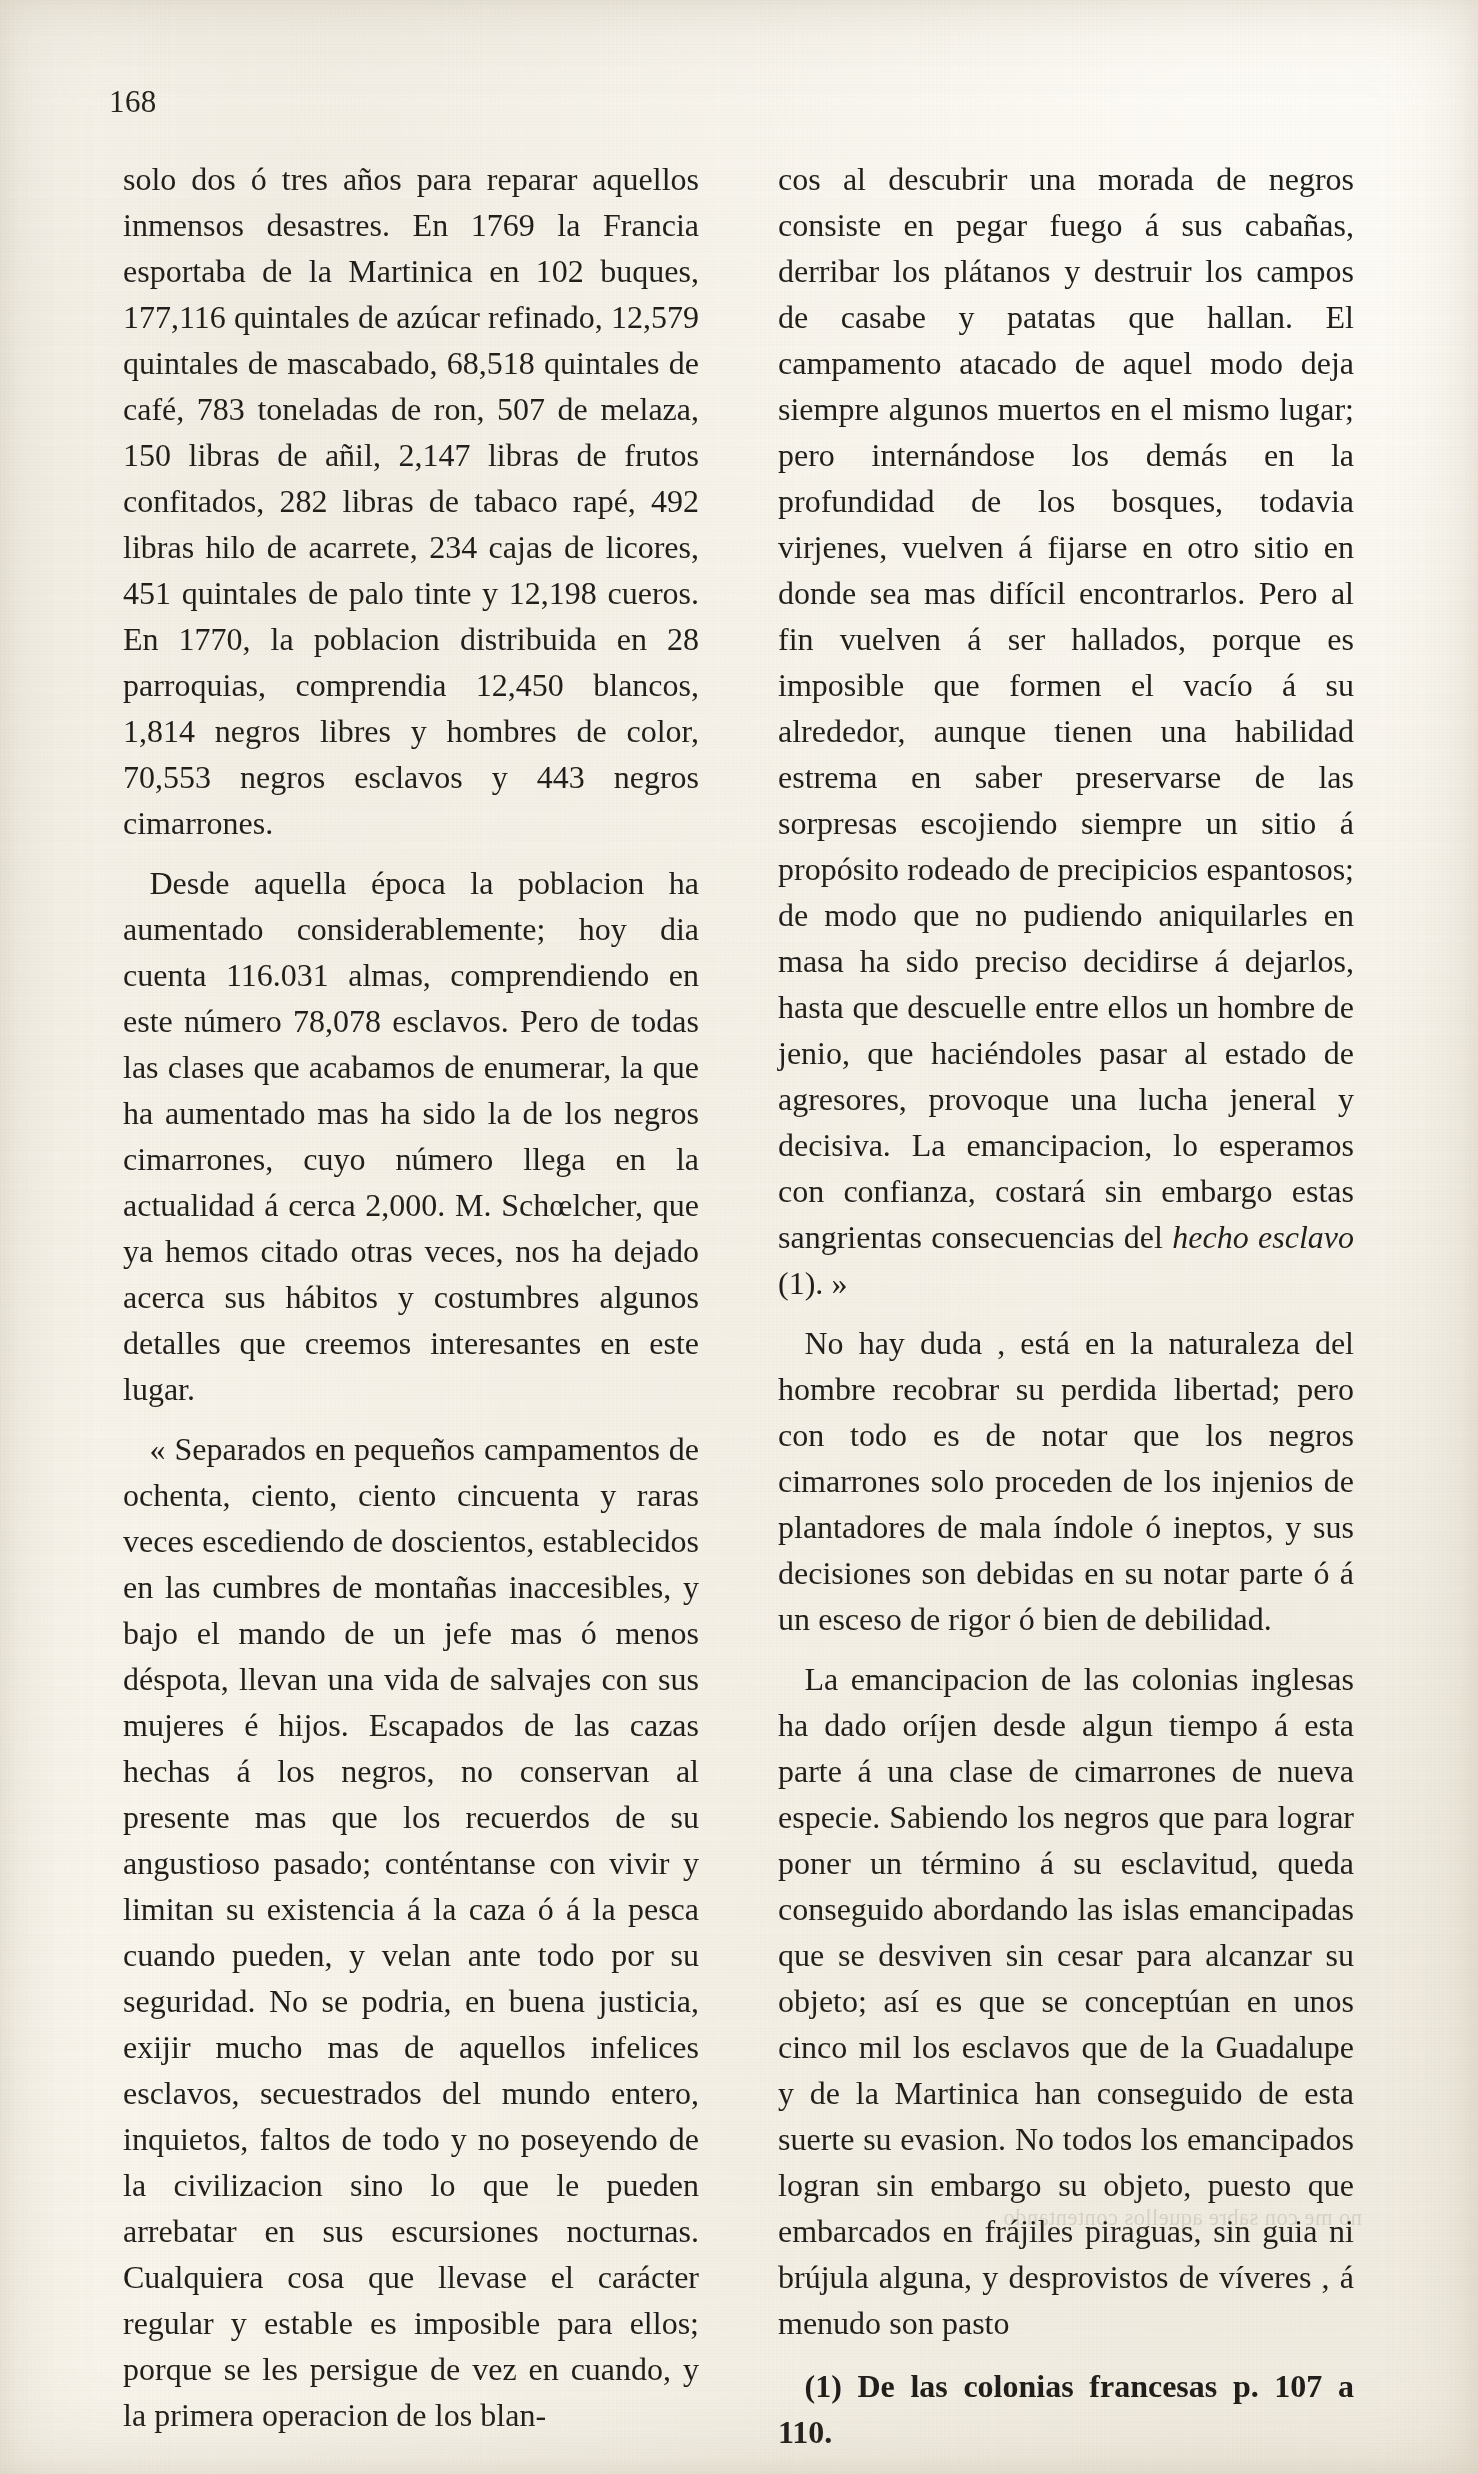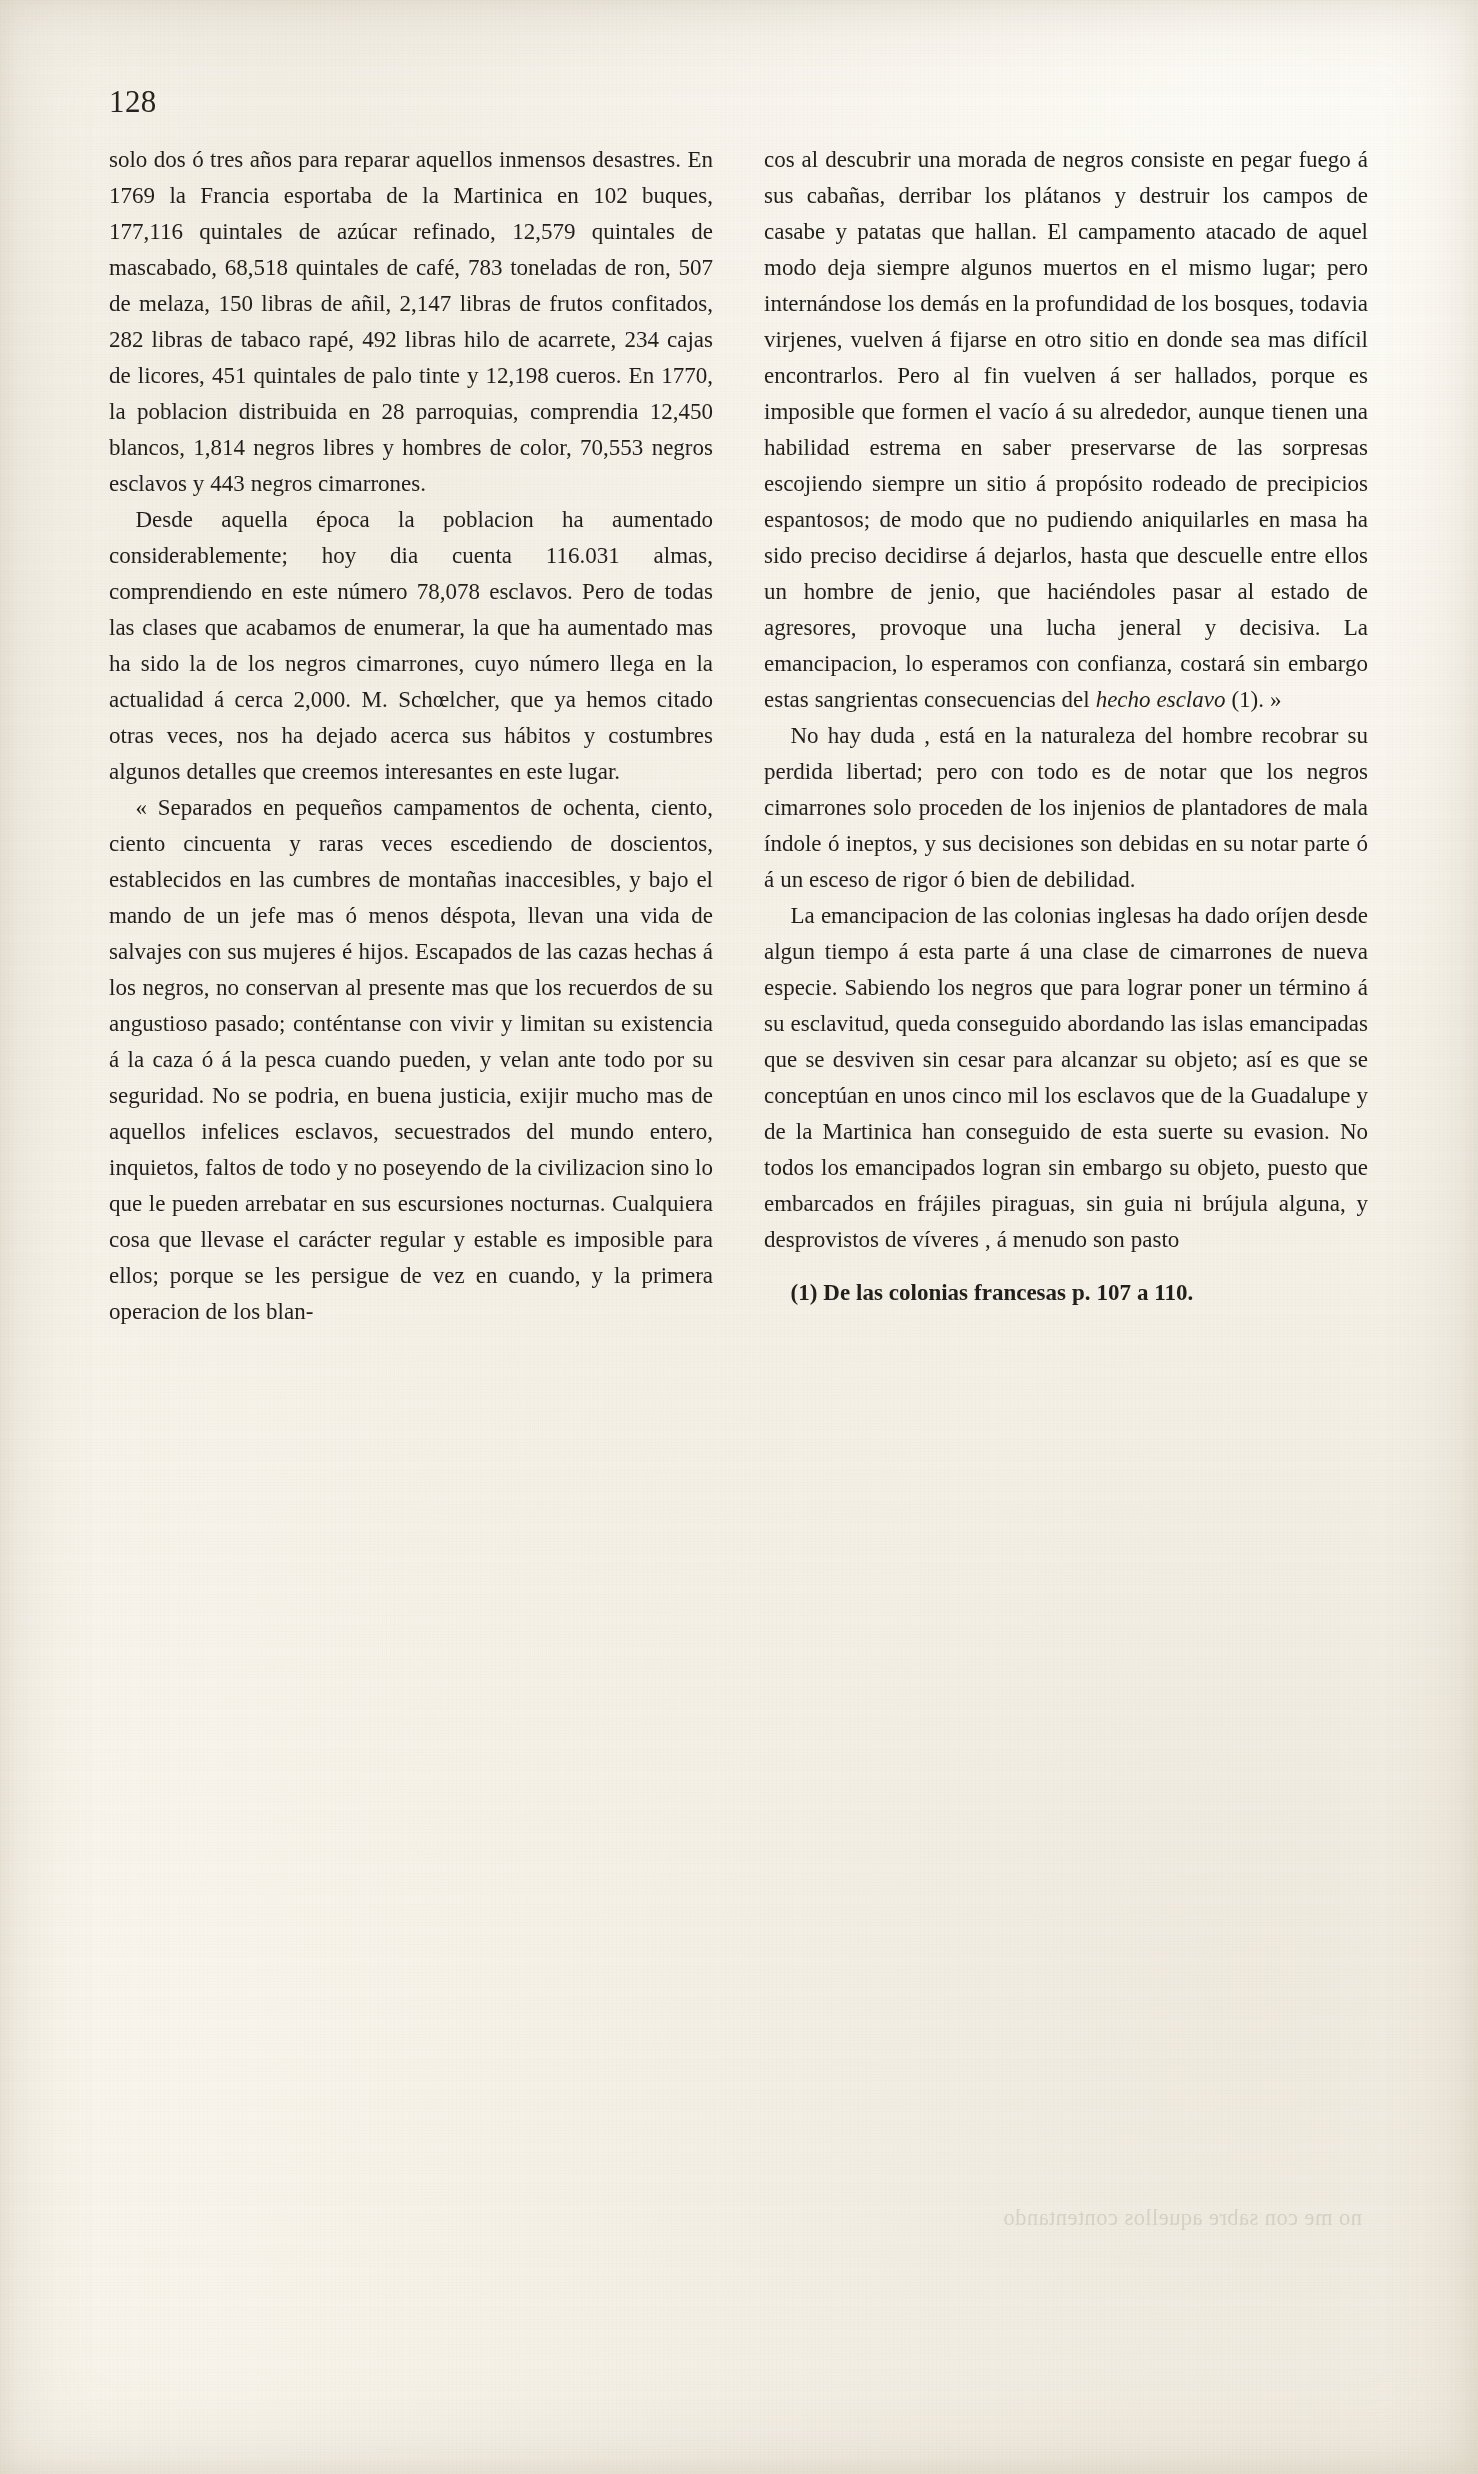--- a/index.html
+++ b/index.html
@@ -75,23 +75,23 @@
     left: 109px;
     top: 142px;
     width: 1260px;
     display: flex;
     gap: 51px;
   }
   .col {
     width: 604px;
   }
   .col p {
-    margin: 0;
-    font-size: 23px;
-    line-height: 36px;
+    margin: 14px;
+    font-size: 32px;
+    line-height: 46px;
     text-align: justify;
     text-justify: inter-word;
     color: #211f1b;
     hyphens: manual;
     word-spacing: 0.2px;
   }
   .col p.indent {
     text-indent: 26.5px;
   }
   .col p.cont {
@@ -126,21 +126,21 @@
   }
   .bleed1 { left: 926px; top: 2202px; width: 436px; }
 </style>
 </head>
 <body>
 
 <div class="page">
   <div class="paper-noise"></div>
 
   <div class="header">
-    <div class="folio">128</div>
+    <div class="folio">168</div>
   </div>
 
   <div class="columns">
 
     <div class="col">
       <p class="cont">solo dos ó tres años para reparar aquellos inmensos desastres. En 1769 la Francia esportaba de la Martinica en 102 buques, 177,116 quintales de azúcar refinado, 12,579 quintales de mascabado, 68,518 quintales de café, 783 toneladas de ron, 507 de melaza, 150 libras de añil, 2,147 libras de frutos confitados, 282 libras de tabaco rapé, 492 libras hilo de acarrete, 234 cajas de licores, 451 quintales de palo tinte y 12,198 cueros. En 1770, la poblacion distribuida en 28 parroquias, comprendia 12,450 blancos, 1,814 negros libres y hombres de color, 70,553 negros esclavos y 443 negros cimarrones.</p>
       <p class="indent">Desde aquella época la poblacion ha aumentado considerablemente; hoy dia cuenta 116.031 almas, comprendiendo en este número 78,078 esclavos. Pero de todas las clases que acabamos de enumerar, la que ha aumentado mas ha sido la de los negros cimarrones, cuyo número llega en la actualidad á cerca 2,000. M. Schœlcher, que ya hemos citado otras veces, nos ha dejado acerca sus hábitos y costumbres algunos detalles que creemos interesantes en este lugar.</p>
       <p class="indent">« Separados en pequeños campamentos de ochenta, ciento, ciento cincuenta y raras veces escediendo de doscientos, establecidos en las cumbres de montañas inaccesibles, y bajo el mando de un jefe mas ó menos déspota, llevan una vida de salvajes con sus mujeres é hijos. Escapados de las cazas hechas á los negros, no conservan al presente mas que los recuerdos de su angustioso pasado; conténtanse con vivir y limitan su existencia á la caza ó á la pesca cuando pueden, y velan ante todo por su seguridad. No se podria, en buena justicia, exijir mucho mas de aquellos infelices esclavos, secuestrados del mundo entero, inquietos, faltos de todo y no poseyendo de la civilizacion sino lo que le pueden arrebatar en sus escursiones nocturnas. Cualquiera cosa que llevase el carácter regular y estable es imposible para ellos; porque se les persigue de vez en cuando, y la primera operacion de los blan-</p>
     </div>
 

